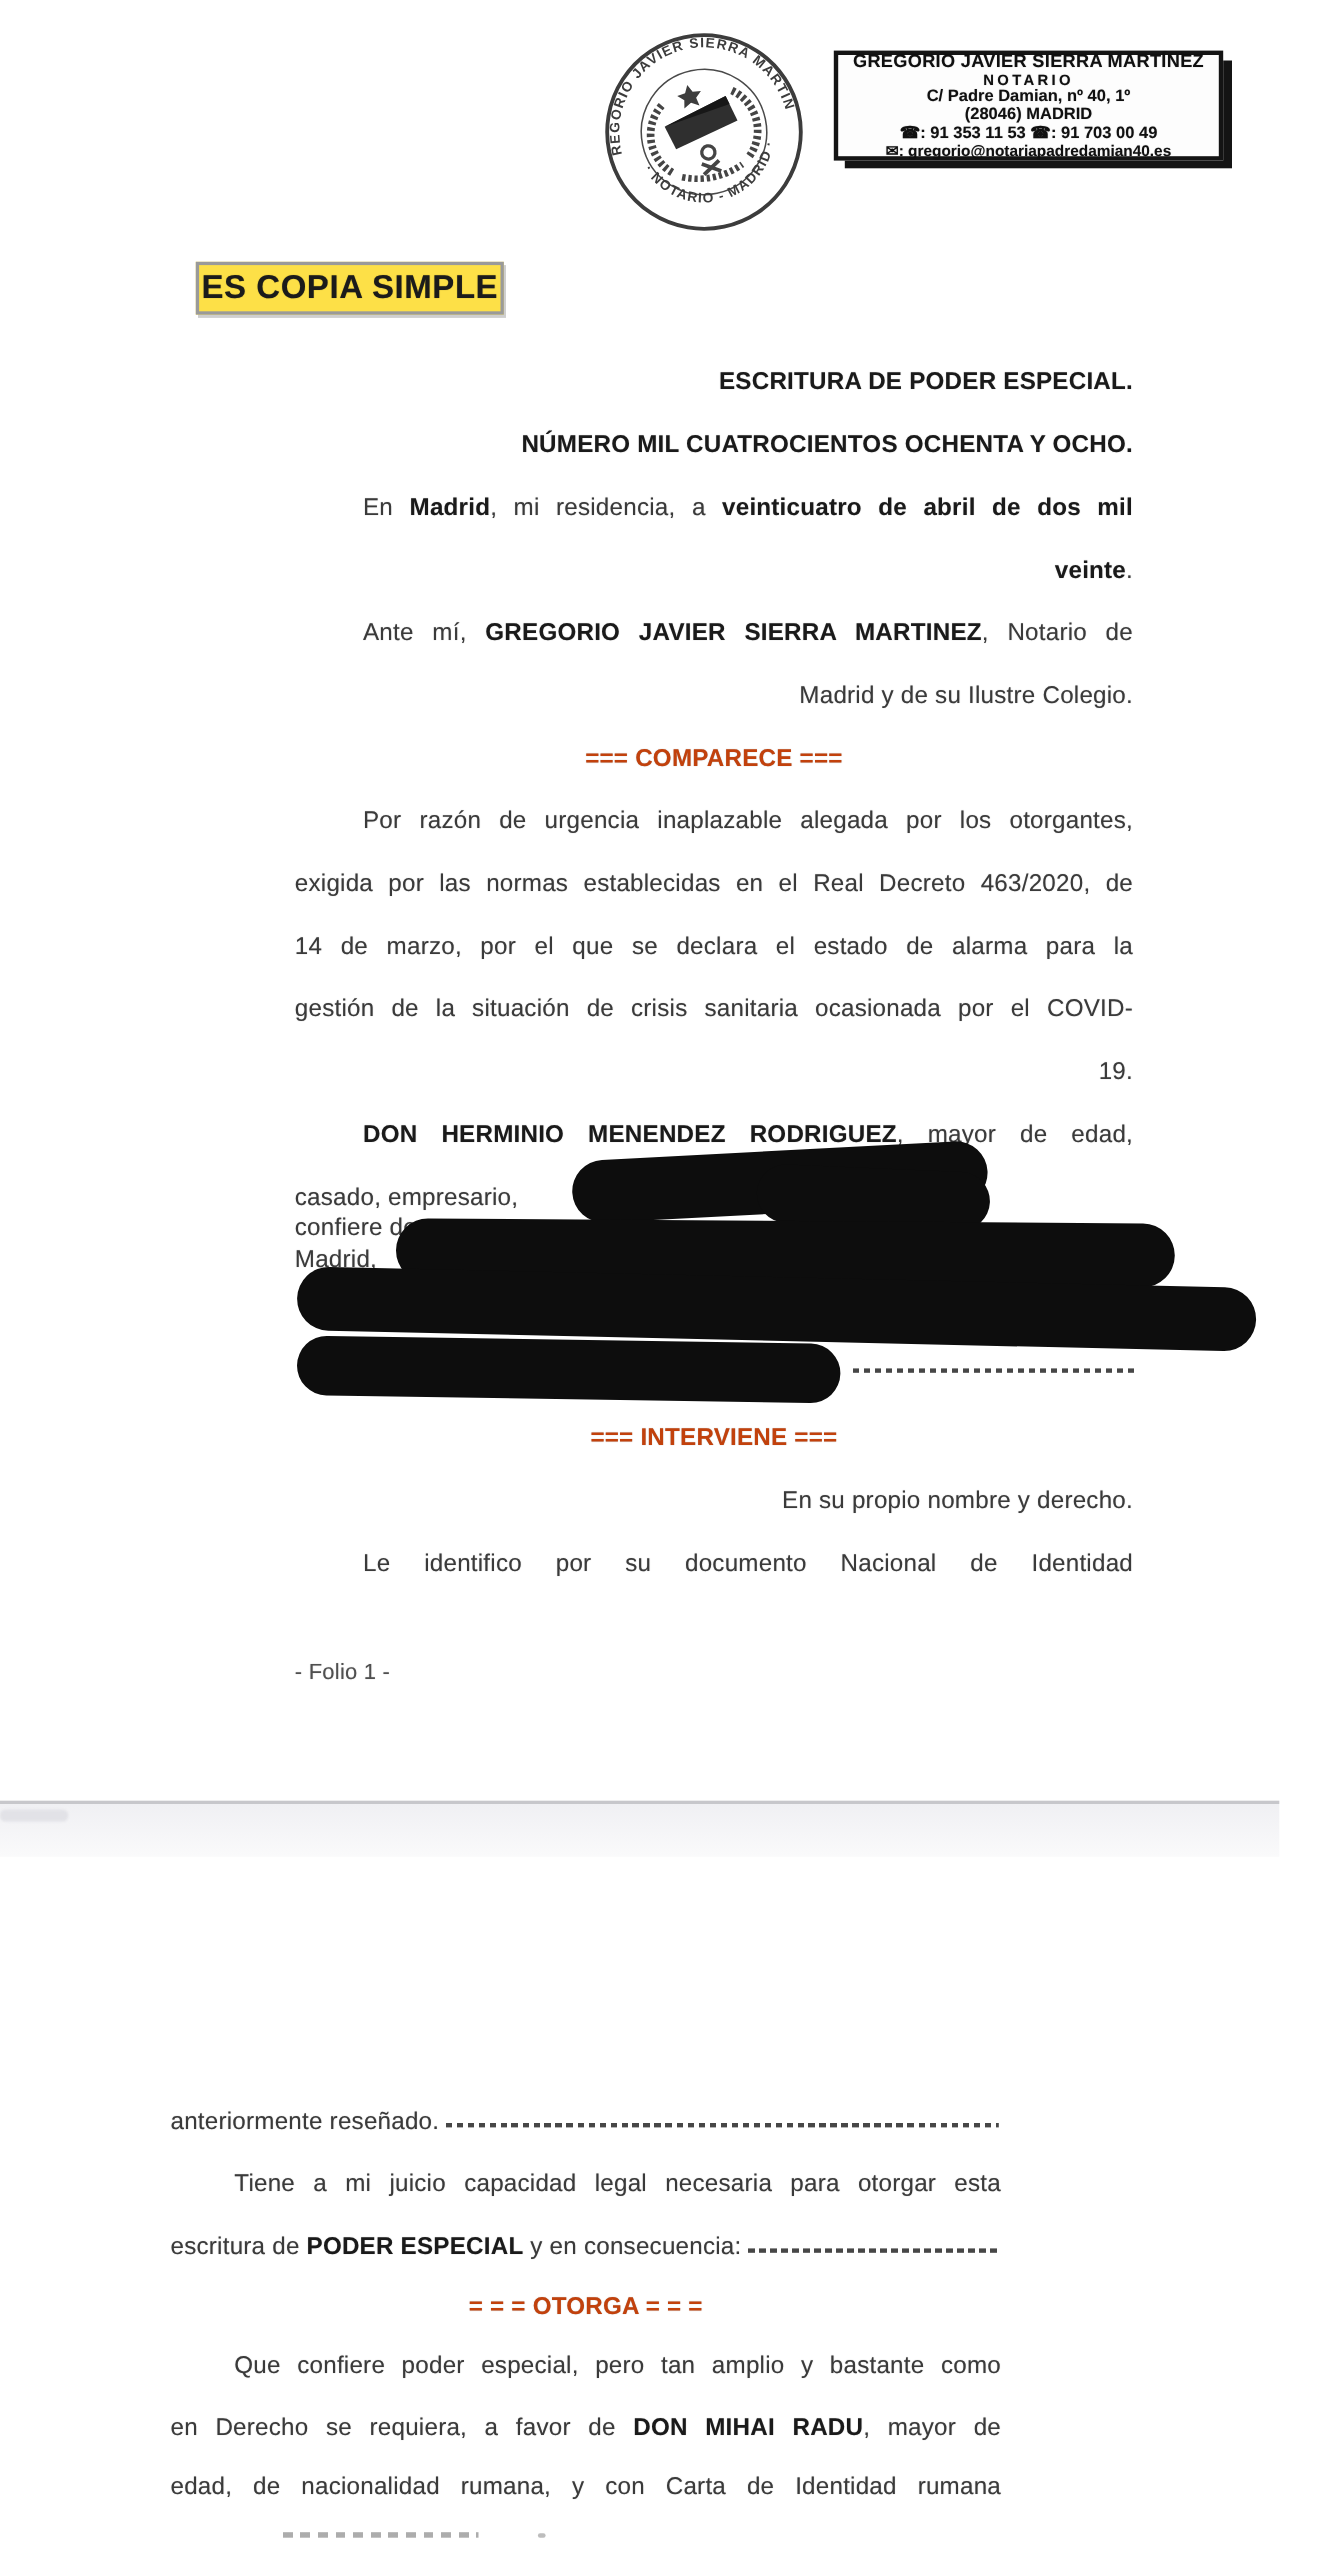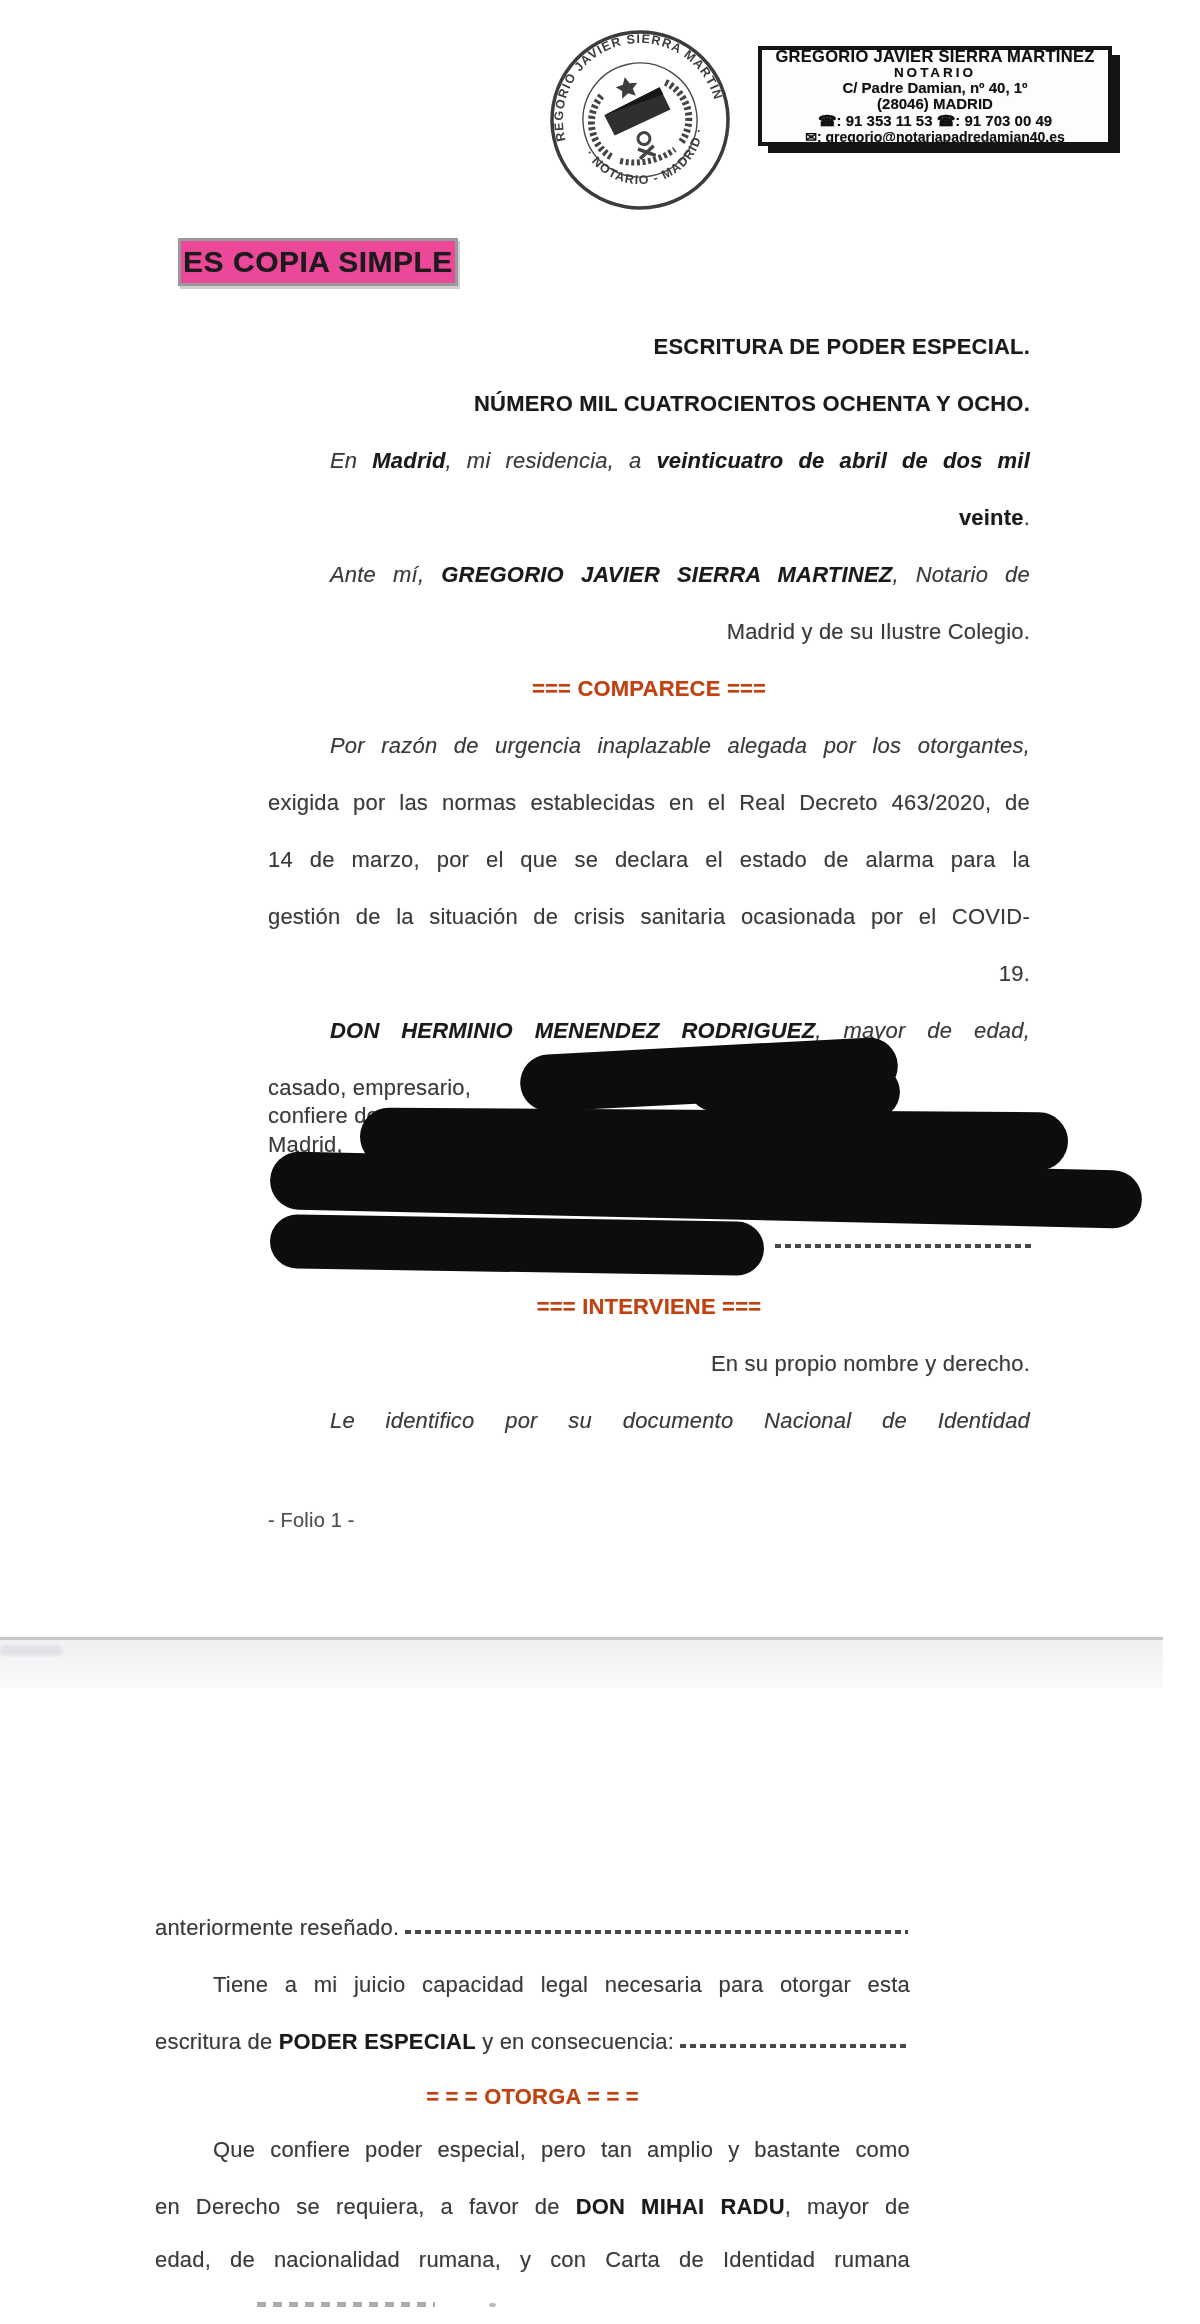--- a/index.html
+++ b/index.html
@@ -24,36 +24,36 @@
     text-shadow:0 0 1px rgba(0,0,0,.35);
   }
   .notary-box .nb-name { font-size:16.5px; font-weight:700; letter-spacing:.3px; line-height:18px; }
   .notary-box .nb-role { font-size:13.5px; font-weight:700; letter-spacing:3px; line-height:15px; }
   .notary-box .nb-line { font-size:15px; font-weight:700; line-height:16.5px; }
   .notary-box .nb-small { font-size:14px; font-weight:700; line-height:16px; }
 
   
   .copy-stamp {
     position:absolute; left:178px; top:238px; width:280px; height:48px;
-    border:3px solid #9a9a9a; background:#ec4899;
+    border:3px solid #9a9a9a; background:#fde047;
     box-shadow:2px 3px 0 #cfcfcf;
     display:flex; align-items:center; justify-content:center;
     font-size:30px; font-weight:700; letter-spacing:.5px; color:#1b1b1b;
     text-shadow:0 0 1px rgba(0,0,0,.4);
   }
 
   
   .line {
     position:absolute; font-size:22px; line-height:28px; color:#3a3a3a;
     text-shadow:0 0 1px rgba(40,40,40,.35); letter-spacing:.2px;
   }
   .p1 { left:268px; width:762px;flex-direction:column; }
   .p2 { left:155px; width:755px; }
   .jst { text-align:justify; text-align-last:justify; }
-  .ind { text-indent:62px;font-style:italic; }
+  .ind { text-indent:62px; }
   .ind2 { text-indent:58px; }
   .ctr { text-align:center; font-weight:700; color:#c2410c; }
   .b { font-weight:700; color:#1a1a1a; }
   .flexline { display:flex; align-items:flex-end; }
   .flexline .pad { padding-left:62px; }
   .leader {
     flex:1; height:4px; margin:0 2px 8px 6px;
     background:repeating-linear-gradient(90deg,#474747 0 6px,transparent 6px 10px);
   }
   .between { display:flex; justify-content:space-between; }

